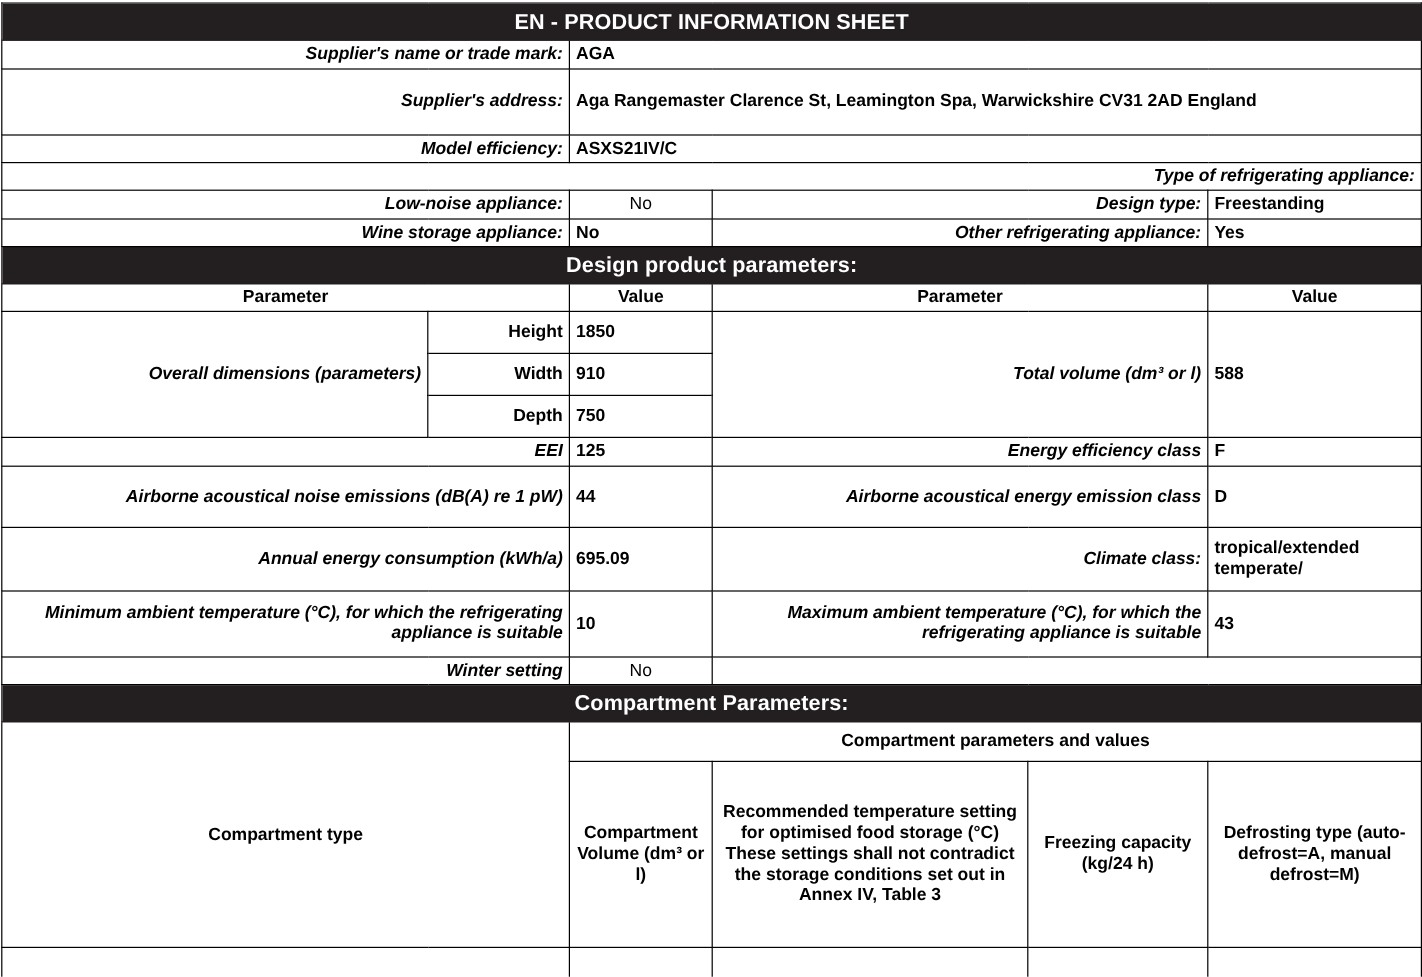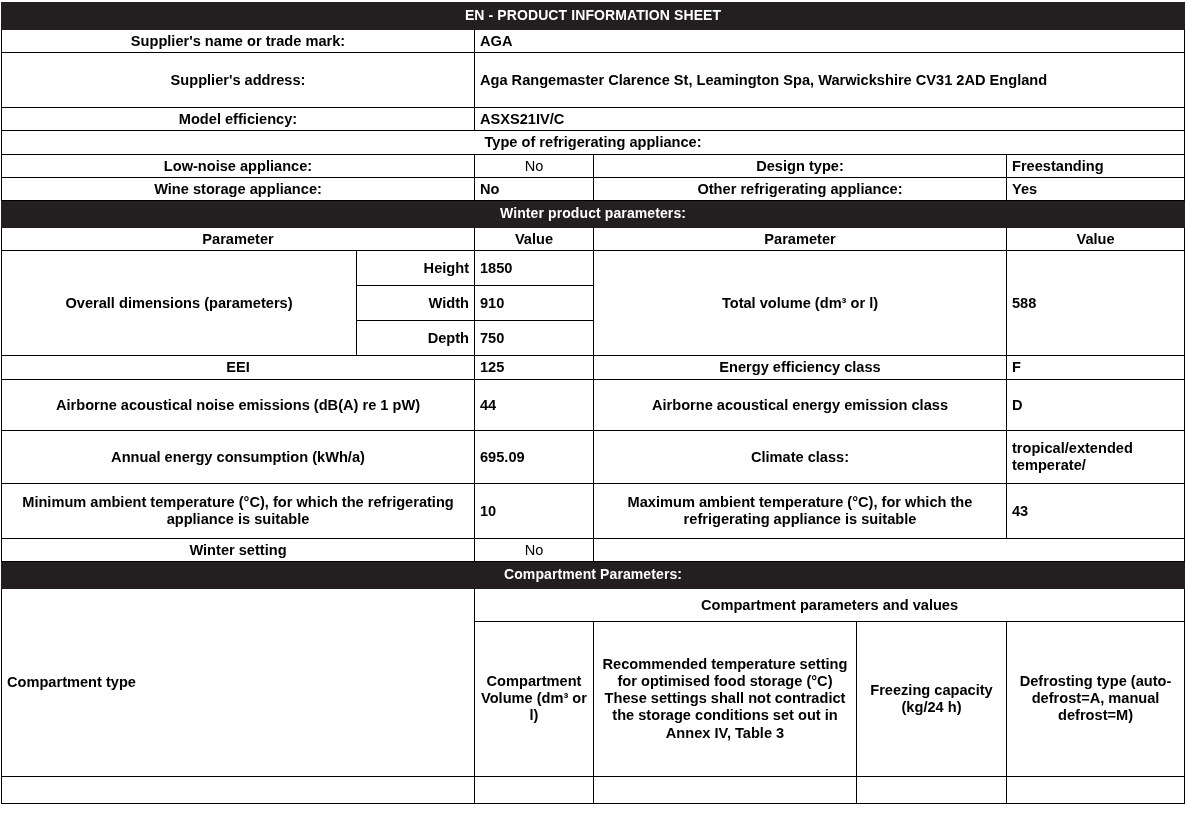--- a/index.html
+++ b/index.html
@@ -32,33 +32,33 @@
     border: 1.6px solid #000000;
     padding: 3px 5px;
     vertical-align: middle;
     background: #ffffff;
   }
   .bandhead {
     background: #231f20 !important;
     color: #ffffff;
     font-weight: bold;
     text-align: center;
-    font-size: 14px;
+    font-size: 18px;
     border-color: #231f20 !important;
     padding: 5px 4px !important;
     letter-spacing: 0.1px;
   }
-  .lbl { font-weight: bold; text-align: center; }
+  .lbl { font-weight: bold; text-align: right; font-style: italic; }
   .lbl-c { font-weight: bold; text-align: right; }
   .val-b { font-weight: bold; text-align: left; }
   .val-n { font-weight: normal; text-align: center; }
   .blank { }
   .subhead { font-weight: bold; text-align: center; }
   .compart-col { font-weight: bold; text-align: center; line-height: 1.18; }
-  .big-left { font-weight: bold; }
+  .big-left { font-weight: bold; text-align: center; }
 </style>
 </head>
 <body>
 
 <div class="sheet">
   <table class="pis">
     <colgroup>
       <col style="width:355px">
       <col style="width:118px">
       <col style="width:119px">
@@ -99,21 +99,21 @@
       </tr>
 
       <tr>
         <td colspan="2" class="lbl">Wine storage appliance:</td>
         <td class="val-b">No</td>
         <td colspan="2" class="lbl">Other refrigerating appliance:</td>
         <td class="val-b">Yes</td>
       </tr>
 
       <tr>
-        <td colspan="6" class="bandhead">Winter product parameters:</td>
+        <td colspan="6" class="bandhead">Design product parameters:</td>
       </tr>
 
       <tr>
         <td colspan="2" class="subhead">Parameter</td>
         <td class="subhead">Value</td>
         <td colspan="2" class="subhead">Parameter</td>
         <td class="subhead">Value</td>
       </tr>
 
       <tr>

